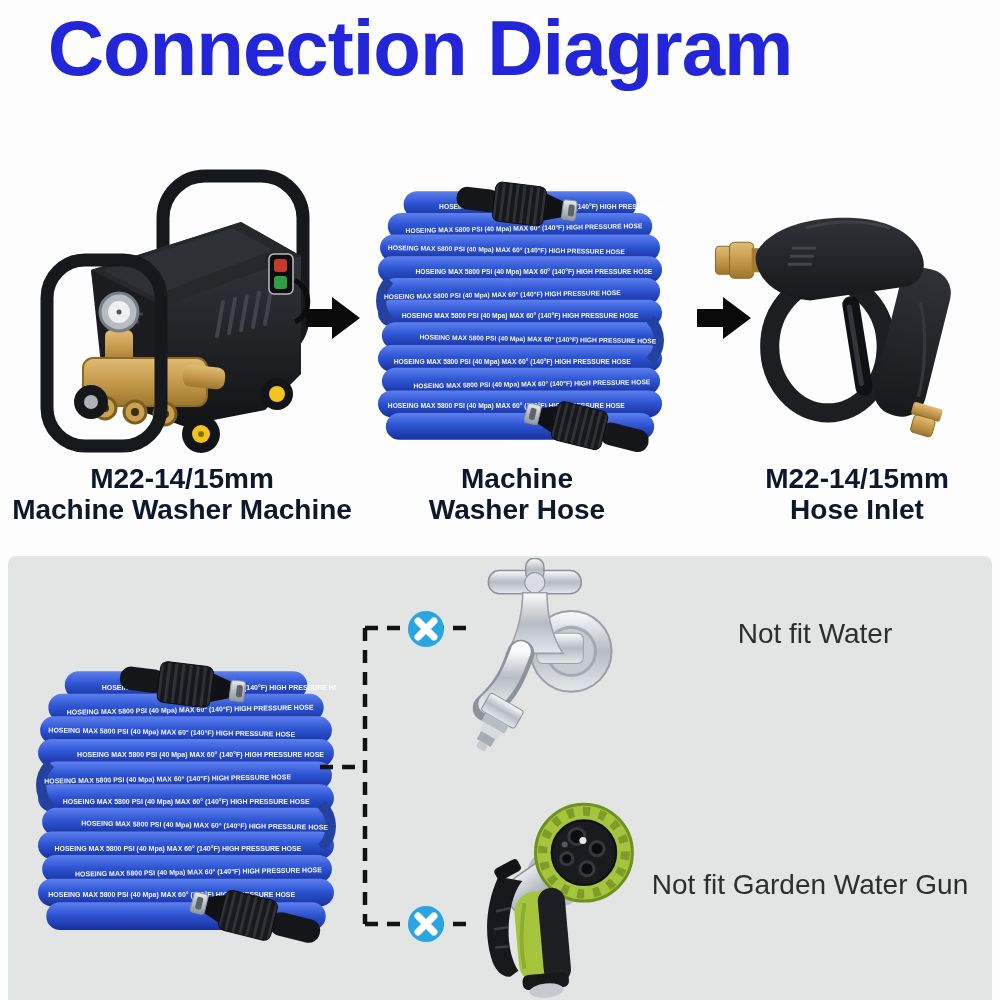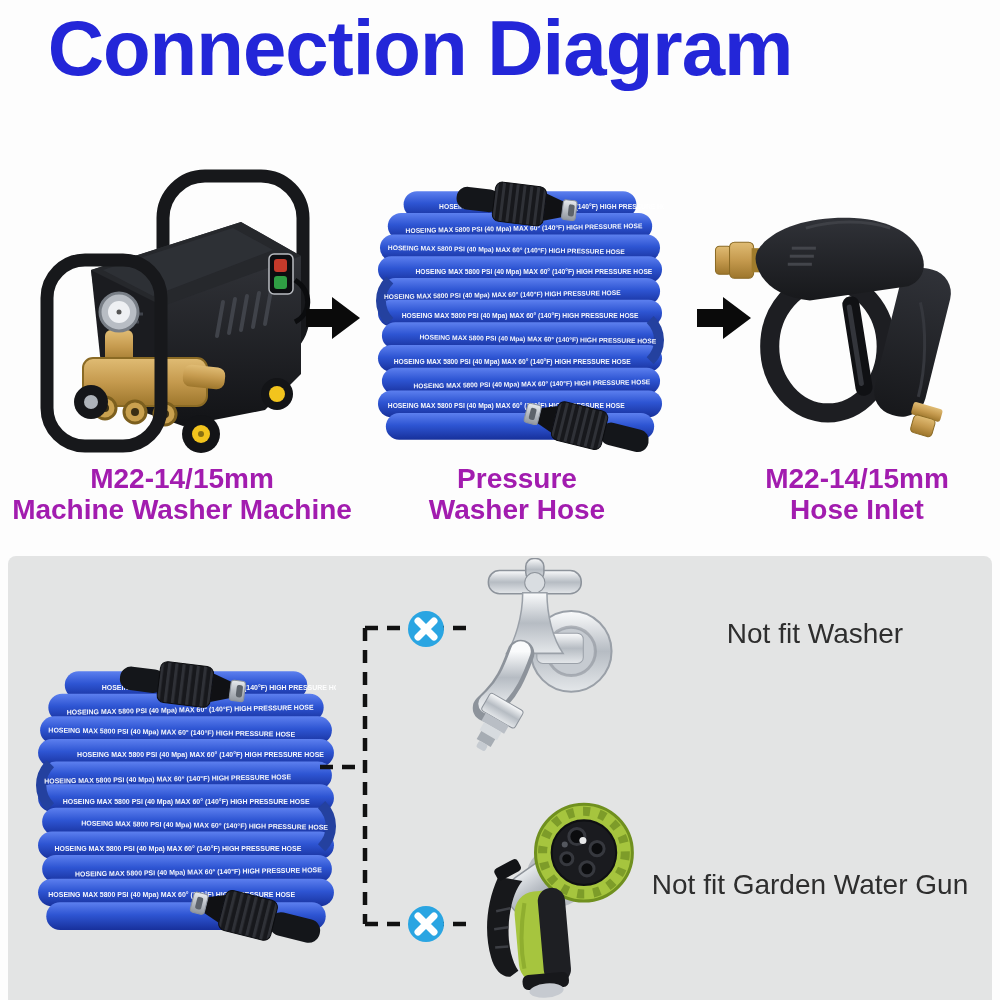--- a/index.html
+++ b/index.html
@@ -6,21 +6,21 @@
   body{
     width:1000px;height:1000px;position:relative;overflow:hidden;
     background:#fdfdfd;font-family:"Liberation Sans",sans-serif;
   }
   .title{
     position:absolute;left:0;top:2px;width:840px;margin:0;
     text-align:center;font-size:78px;line-height:92px;font-weight:600;
     letter-spacing:-1px;color:#2326d8;
   }
   .item-label{
-    position:absolute;text-align:center;color:#a21caf;
+    position:absolute;text-align:center;color:#0f172a;
     font-weight:700;font-size:28px;line-height:31px;
   }
   .panel{
     position:absolute;left:8px;top:556px;width:984px;height:444px;
     background:#e3e4e4;border-radius:8px 8px 0 0;
   }
   .notfit{
     position:absolute;text-align:center;color:#2e2e2e;
     font-size:28px;line-height:32px;font-weight:400;
   }
@@ -204,21 +204,21 @@
     <rect x="196" y="198" width="30" height="13" rx="3" fill="url(#gBrass)"></rect>
     <rect x="200" y="210" width="22" height="18" rx="4" fill="url(#gBrass)" stroke="#8a6a24"></rect>
   </g>
 </svg>
 
 <div class="item-label" style="left:4px;top:463px;width:356px">
   <div>M22-14/15mm</div>
   <div>Machine Washer Machine</div>
 </div>
 <div class="item-label" style="left:387px;top:463px;width:260px">
-  <div>Pressure</div>
+  <div>Machine</div>
   <div>Washer Hose</div>
 </div>
 <div class="item-label" style="left:727px;top:463px;width:260px">
   <div>M22-14/15mm</div>
   <div>Hose Inlet</div>
 </div>
 
 <div class="panel"></div>
 
 <svg class="art" style="left:36px;top:638px" width="300" height="318" viewBox="0 0 292 305">
@@ -289,14 +289,14 @@
     </g>
   <g transform="rotate(-5 62 150)">
     <rect x="38" y="108" width="48" height="92" rx="21" fill="#a6c53e"></rect>
     <rect x="62" y="106" width="27" height="94" rx="13" fill="#1e1f23"></rect>
     <rect x="40" y="190" width="46" height="15" rx="6" fill="#17181b"></rect>
     <ellipse cx="63" cy="207" rx="17" ry="7" fill="#c6cad0"></ellipse>
   </g>
   <path d="M46,120 C42,145 42,165 46,185" stroke="#8fae2f" stroke-width="4" fill="none"></path>
 </svg>
 
-<div class="notfit" style="left:655px;top:618px;width:320px">Not fit Washer</div>
+<div class="notfit" style="left:655px;top:618px;width:320px">Not fit Water</div>
 <div class="notfit" style="left:610px;top:869px;width:400px">Not fit Garden Water Gun</div>
 
 </body></html>

